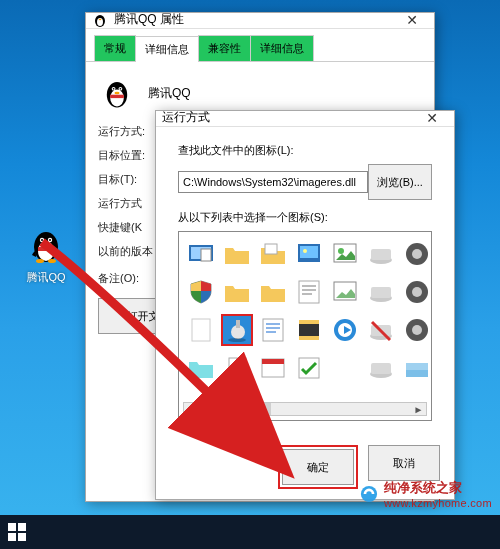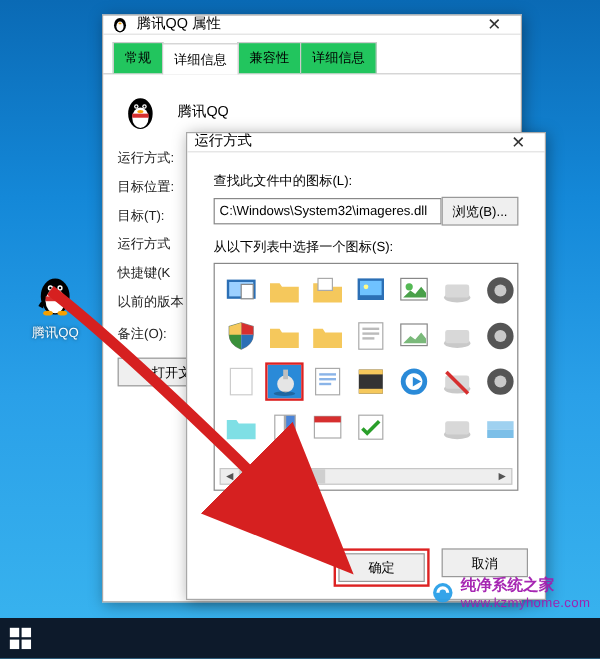--- a/index.html
+++ b/index.html
@@ -18,40 +18,40 @@
 .titlebar .closex{width:32px;text-align:center;font-size:14px;color:#333}
 .tabs{display:flex;padding:6px 8px 0 8px;gap:0;border-bottom:1px solid #ccc}
 .tab{padding:5px 9px;border:1px solid #ccc;border-bottom:none;background:#22c55e;margin-right:-1px;font-size:11px}
 .tab.active{background:#fff;position:relative;top:1px}
 .props-body{padding:10px 12px}
 .app-head{display:flex;align-items:center;gap:14px;margin:4px 0 14px 2px}
 .form-row{display:flex;align-items:center;margin:9px 0}
 .form-row label{width:70px;font-size:11px;color:#222}
 .form-row input{flex:1;height:20px;border:1px solid #aaa;padding:0 4px;background:#fff;font-size:11px}
 .props-actions{position:absolute;left:0;right:0;bottom:8px;display:flex;justify-content:flex-end;gap:8px;padding:0 12px}
-.btn{min-width:72px;height:24px;border:1px solid #999;background:#efefef;font-size:11px;display:inline-flex;align-items:center;justify-content:center}
+.btn{min-width:72px;height:36px;border:1px solid #999;background:#efefef;font-size:11px;display:inline-flex;align-items:center;justify-content:center}
 .btn.sec{min-width:90px}
 .change{left:155px;top:110px;width:300px;height:390px}
 .cbody{padding:10px 22px}
 .clabel{font-size:11px;margin:6px 0}
 .path-row{display:flex;gap:0;align-items:center;margin-bottom:10px}
 .path-row input{flex:1;height:22px;border:1px solid #888;padding:0 4px;font-size:11px}
 .icon-pane{border:1px solid #888;height:190px;background:#fff;padding:6px;overflow:hidden;position:relative}
 .igrid{display:grid;grid-template-columns:repeat(7,1fr);gap:6px 4px;align-content:start}
 .ico{width:32px;height:32px;display:flex;align-items:center;justify-content:center}
 .ico svg{width:28px;height:28px}
 .selbox{border:2px solid #d22}
 .hscroll{position:absolute;left:4px;right:4px;bottom:4px;height:14px;background:#eee;border:1px solid #c6c6c6;display:flex}
 .hscroll .arw{width:15px;display:flex;align-items:center;justify-content:center;color:#555;font-size:10px}
 .hscroll .track{flex:1;position:relative}
 .hscroll .thumb{position:absolute;left:0;top:0;bottom:0;width:34%;background:#cfcfcf}
 .cactions{position:absolute;left:0;right:0;bottom:10px;display:flex;justify-content:flex-end;gap:10px;padding:0 14px}
 .redok{border:2px solid #d22;padding:2px}
 .arrow{position:absolute;left:32px;top:236px;pointer-events:none}
-.watermark{position:absolute;right:8px;bottom:40px;display:flex;align-items:center;gap:6px;color:#a21caf;opacity:.95}
+.watermark{position:absolute;right:8px;bottom:40px;display:flex;align-items:center;gap:6px;color:#b91c1c;opacity:.95}
 .watermark svg{width:18px;height:18px}
 .watermark .t1{font-size:13px;font-weight:600}
 .watermark .t2{font-size:11px;letter-spacing:.3px}
 </style>
 </head>
 <body>
 
 <div class="desktop-icon">
   <svg viewBox="0 0 40 40">
       <ellipse cx="20" cy="22" rx="12" ry="15" fill="#000"></ellipse>

